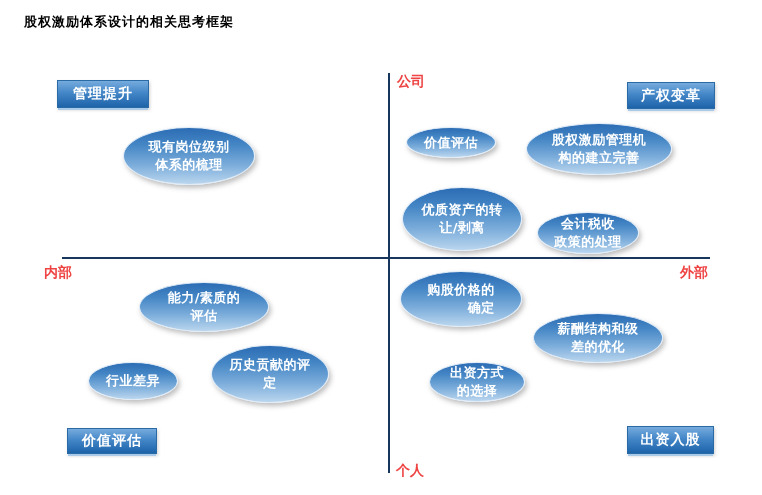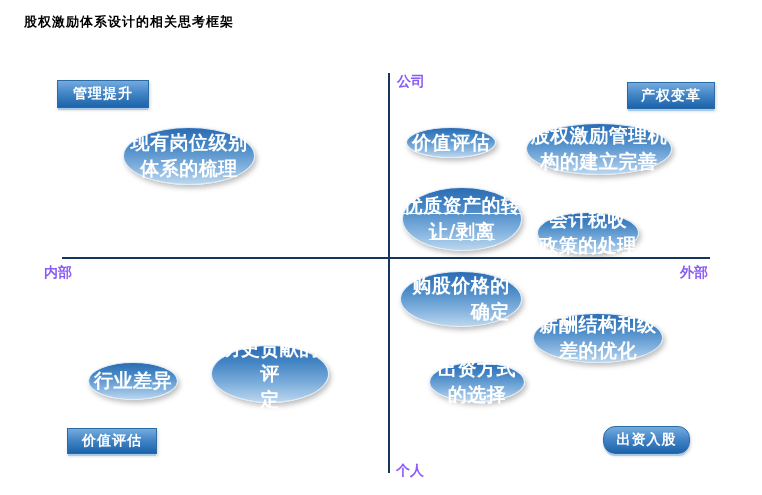--- a/index.html
+++ b/index.html
@@ -26,21 +26,21 @@
     letter-spacing: 1px;
   }
   .axis-line {
     position: absolute;
     background: #17365d;
   }
   .axis-line.vertical { left: 388px; top: 73px; width: 2px; height: 400px; }
   .axis-line.horizontal { left: 62px; top: 257px; width: 648px; height: 2px; }
   .axis-label {
     position: absolute;
-    color: #8b5cf6;
+    color: #ef4444;
     font-weight: bold;
     font-size: 14px;
     white-space: nowrap;
   }
   .corner-btn {
     position: absolute;
     display: flex;
     align-items: center;
     justify-content: center;
     background: linear-gradient(180deg, #76abdd 0%, #4487c8 45%, #1d63a9 100%);
@@ -57,21 +57,21 @@
     display: flex;
     align-items: center;
     justify-content: center;
     text-align: center;
     border-radius: 50%;
     background: linear-gradient(180deg, #2c6cb4 0%, #4486c5 30%, #7fafdc 68%, #bad6ee 100%);
     border: 1px solid #dfebf7;
     box-shadow: 2px 3px 5px rgba(70,70,70,0.35);
     color: #ffffff;
     font-weight: bold;
-    font-size: 19px;
+    font-size: 13px;
     line-height: 1.35;
     white-space: pre-line;
     letter-spacing: 0.5px;
   }
 </style>
 </head>
 <body>
 
 <div class="canvas">
 
@@ -81,33 +81,35 @@
   <div class="axis-line horizontal"></div>
 
   <div class="axis-label" style="left:397px; top:73px;">公司</div>
   <div class="axis-label" style="left:396px; top:462px;">个人</div>
   <div class="axis-label" style="left:44px; top:264px;">内部</div>
   <div class="axis-label" style="left:680px; top:264px;">外部</div>
 
   <div class="corner-btn" style="left:57px; top:80px; width:90px; height:26px;">管理提升</div>
   <div class="corner-btn" style="left:627px; top:82px; width:86px; height:25px;">产权变革</div>
   <div class="corner-btn" style="left:67px; top:428px; width:88px; height:24px;">价值评估</div>
-  <div class="corner-btn" style="left:603px; top:426px; width:85px; height:26px;border-radius:12px;">出资入股</div>
+  <div class="corner-btn" style="left:627px; top:426px; width:85px; height:26px;">出资入股</div>
 
   <div class="bubble" style="left:123px; top:127px; width:130px; height:56px;">现有岗位级别
 体系的梳理</div>
 
   <div class="bubble" style="left:406px; top:127px; width:88px; height:29px;">价值评估</div>
   <div class="bubble" style="left:526px; top:123px; width:144px; height:50px;">股权激励管理机
 构的建立完善</div>
-  <div class="bubble" style="left:402px; top:187px; width:118px; height:62px;text-decoration:underline;">优质资产的转
+  <div class="bubble" style="left:402px; top:187px; width:118px; height:62px;">优质资产的转
 让/剥离</div>
   <div class="bubble" style="left:537px; top:212px; width:100px; height:40px;">会计税收
 政策的处理</div>
 
+  <div class="bubble" style="left:139px; top:282px; width:128px; height:48px;">能力/素质的
+评估</div>
   <div class="bubble" style="left:88px; top:362px; width:88px; height:36px;">行业差异</div>
   <div class="bubble" style="left:211px; top:345px; width:116px; height:56px;">历史贡献的评
 定</div>
 
   <div class="bubble" style="left:400px; top:271px; width:120px; height:54px;text-align:right;">购股价格的
 确定</div>
   <div class="bubble" style="left:533px; top:313px; width:128px; height:48px;">薪酬结构和级
 差的优化</div>
   <div class="bubble" style="left:429px; top:362px; width:94px; height:38px;">出资方式
 的选择</div>

